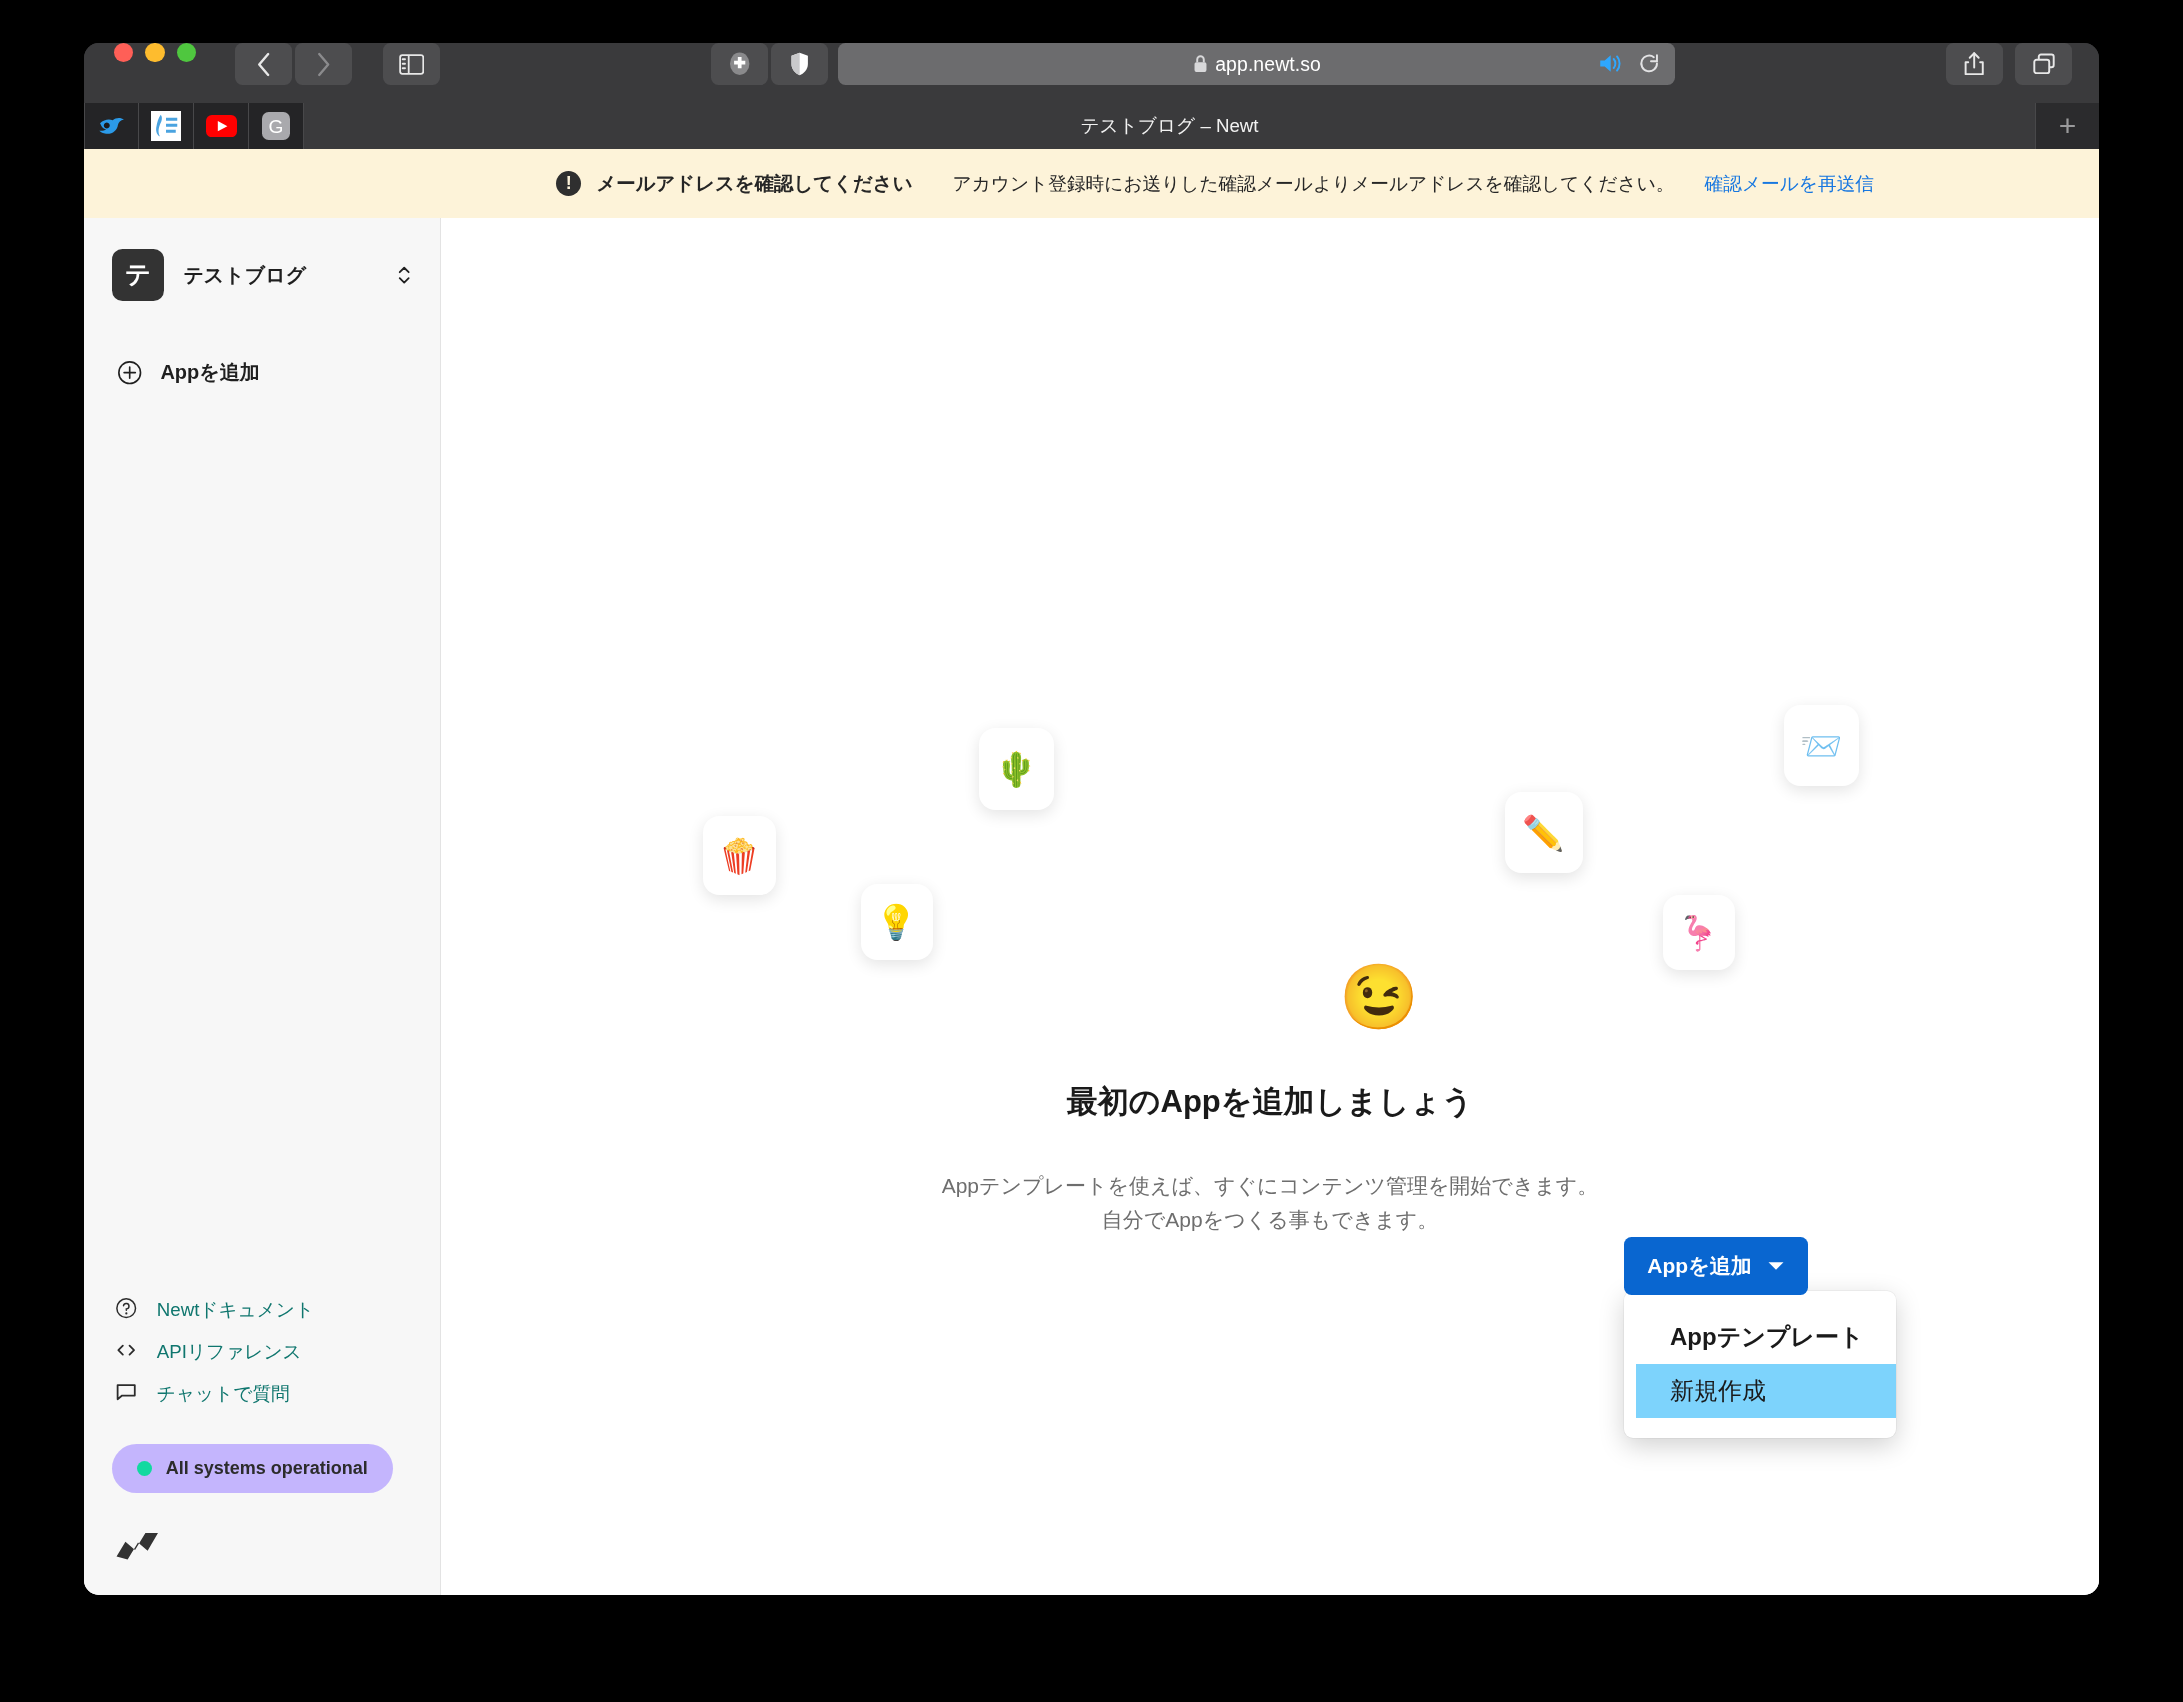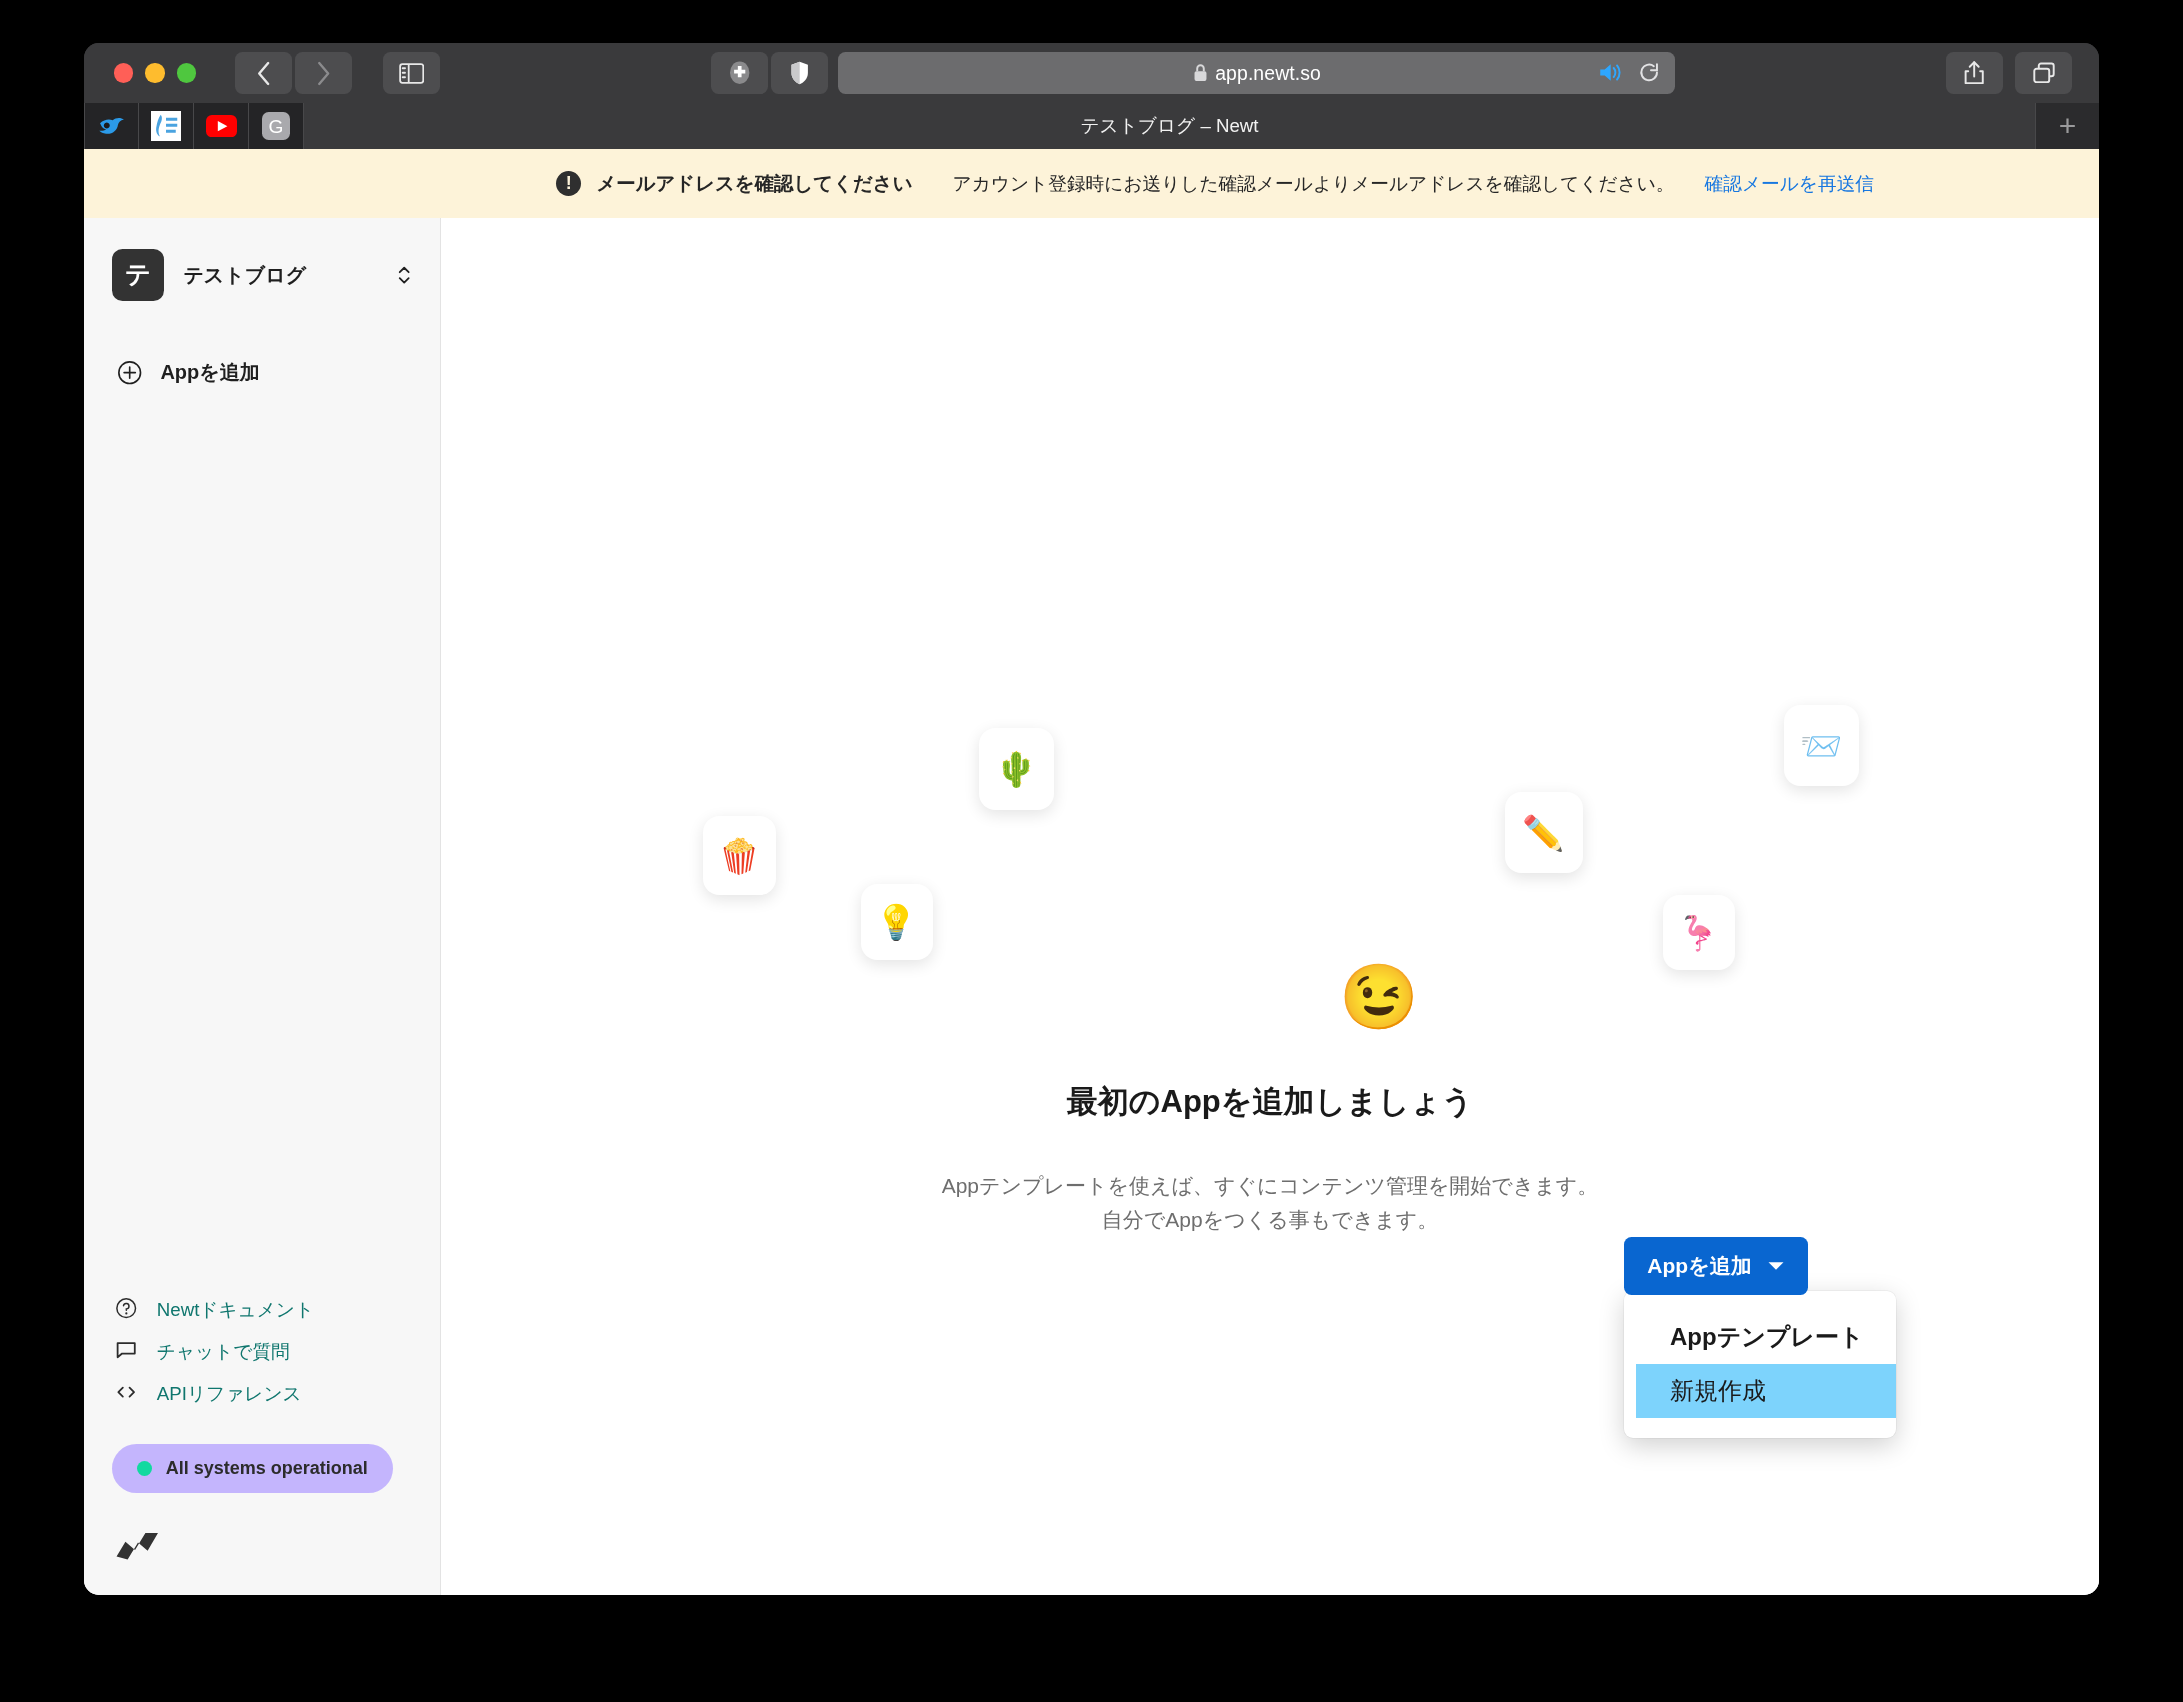--- a/index.html
+++ b/index.html
@@ -24,21 +24,21 @@
     overflow: hidden;
     box-shadow: 0 18px 52px rgba(0,0,0,0.85);
   }
 
   
   #toolbar {
     position: relative;
     height: 60px;
     background: #3a3a3c;
     display: flex;
-    align-items: center;
+    align-items: flex-start;
     padding: 0 19.4px;
   }
   .traffic-lights { display: flex; gap: 12px; margin-left: 10.5px; }
   .tl { width: 19.4px; height: 19.4px; border-radius: 50%; }
   .tl.red { background: #ff5f57; }
   .tl.yellow { background: #febc2e; }
   .tl.green { background: #4fc73f; }
 
   .tbtn {
     width: 57px; height: 42px;
@@ -527,32 +527,32 @@
         <div class="help-link">
           <svg width="22.4" height="22.4" viewBox="0 0 30 30" fill="none" stroke="#2c2c2c" stroke-width="2">
             <circle cx="15" cy="15" r="12.5"></circle>
             <path d="M11.4 11.6 a3.7 3.7 0 1 1 3.8 4.4 v1.8" stroke-linecap="round"></path>
             <circle cx="15.2" cy="22" r="1.5" fill="#2c2c2c" stroke="none"></circle>
           </svg>
           <span class="hl-label">Newtドキュメント</span>
         </div>
 
         <div class="help-link">
-          <svg width="22.4" height="22.4" viewBox="0 0 30 30" fill="none" stroke="#2c2c2c" stroke-width="2.4" stroke-linejoin="round">
-            <path d="M3.5 5.5 h23 v14 h-17 l-6 5 z"></path>
-          </svg>
-          <span class="hl-label">チャットで質問</span>
-        </div>
-
-        <div class="help-link">
           <svg width="22.4" height="22.4" viewBox="0 0 30 30" fill="none" stroke="#2c2c2c" stroke-width="2.4" stroke-linecap="round" stroke-linejoin="round">
             <path d="M10.5 9 L4.5 15 L10.5 21"></path>
             <path d="M19.5 9 L25.5 15 L19.5 21"></path>
           </svg>
           <span class="hl-label">APIリファレンス</span>
+        </div>
+
+        <div class="help-link">
+          <svg width="22.4" height="22.4" viewBox="0 0 30 30" fill="none" stroke="#2c2c2c" stroke-width="2.4" stroke-linejoin="round">
+            <path d="M3.5 5.5 h23 v14 h-17 l-6 5 z"></path>
+          </svg>
+          <span class="hl-label">チャットで質問</span>
         </div>
 
         <div id="status-pill">
           <div id="status-dot"></div>
           <span id="status-label">All systems operational</span>
         </div>
 
         <div id="newt-logo">
           <svg width="46" height="37" viewBox="0 0 62 50">
             <path d="M2 40 L14 20 L27 31 L41 8 L58 8 L44 32 L31 21 L17 44 z" fill="#333333"></path>

